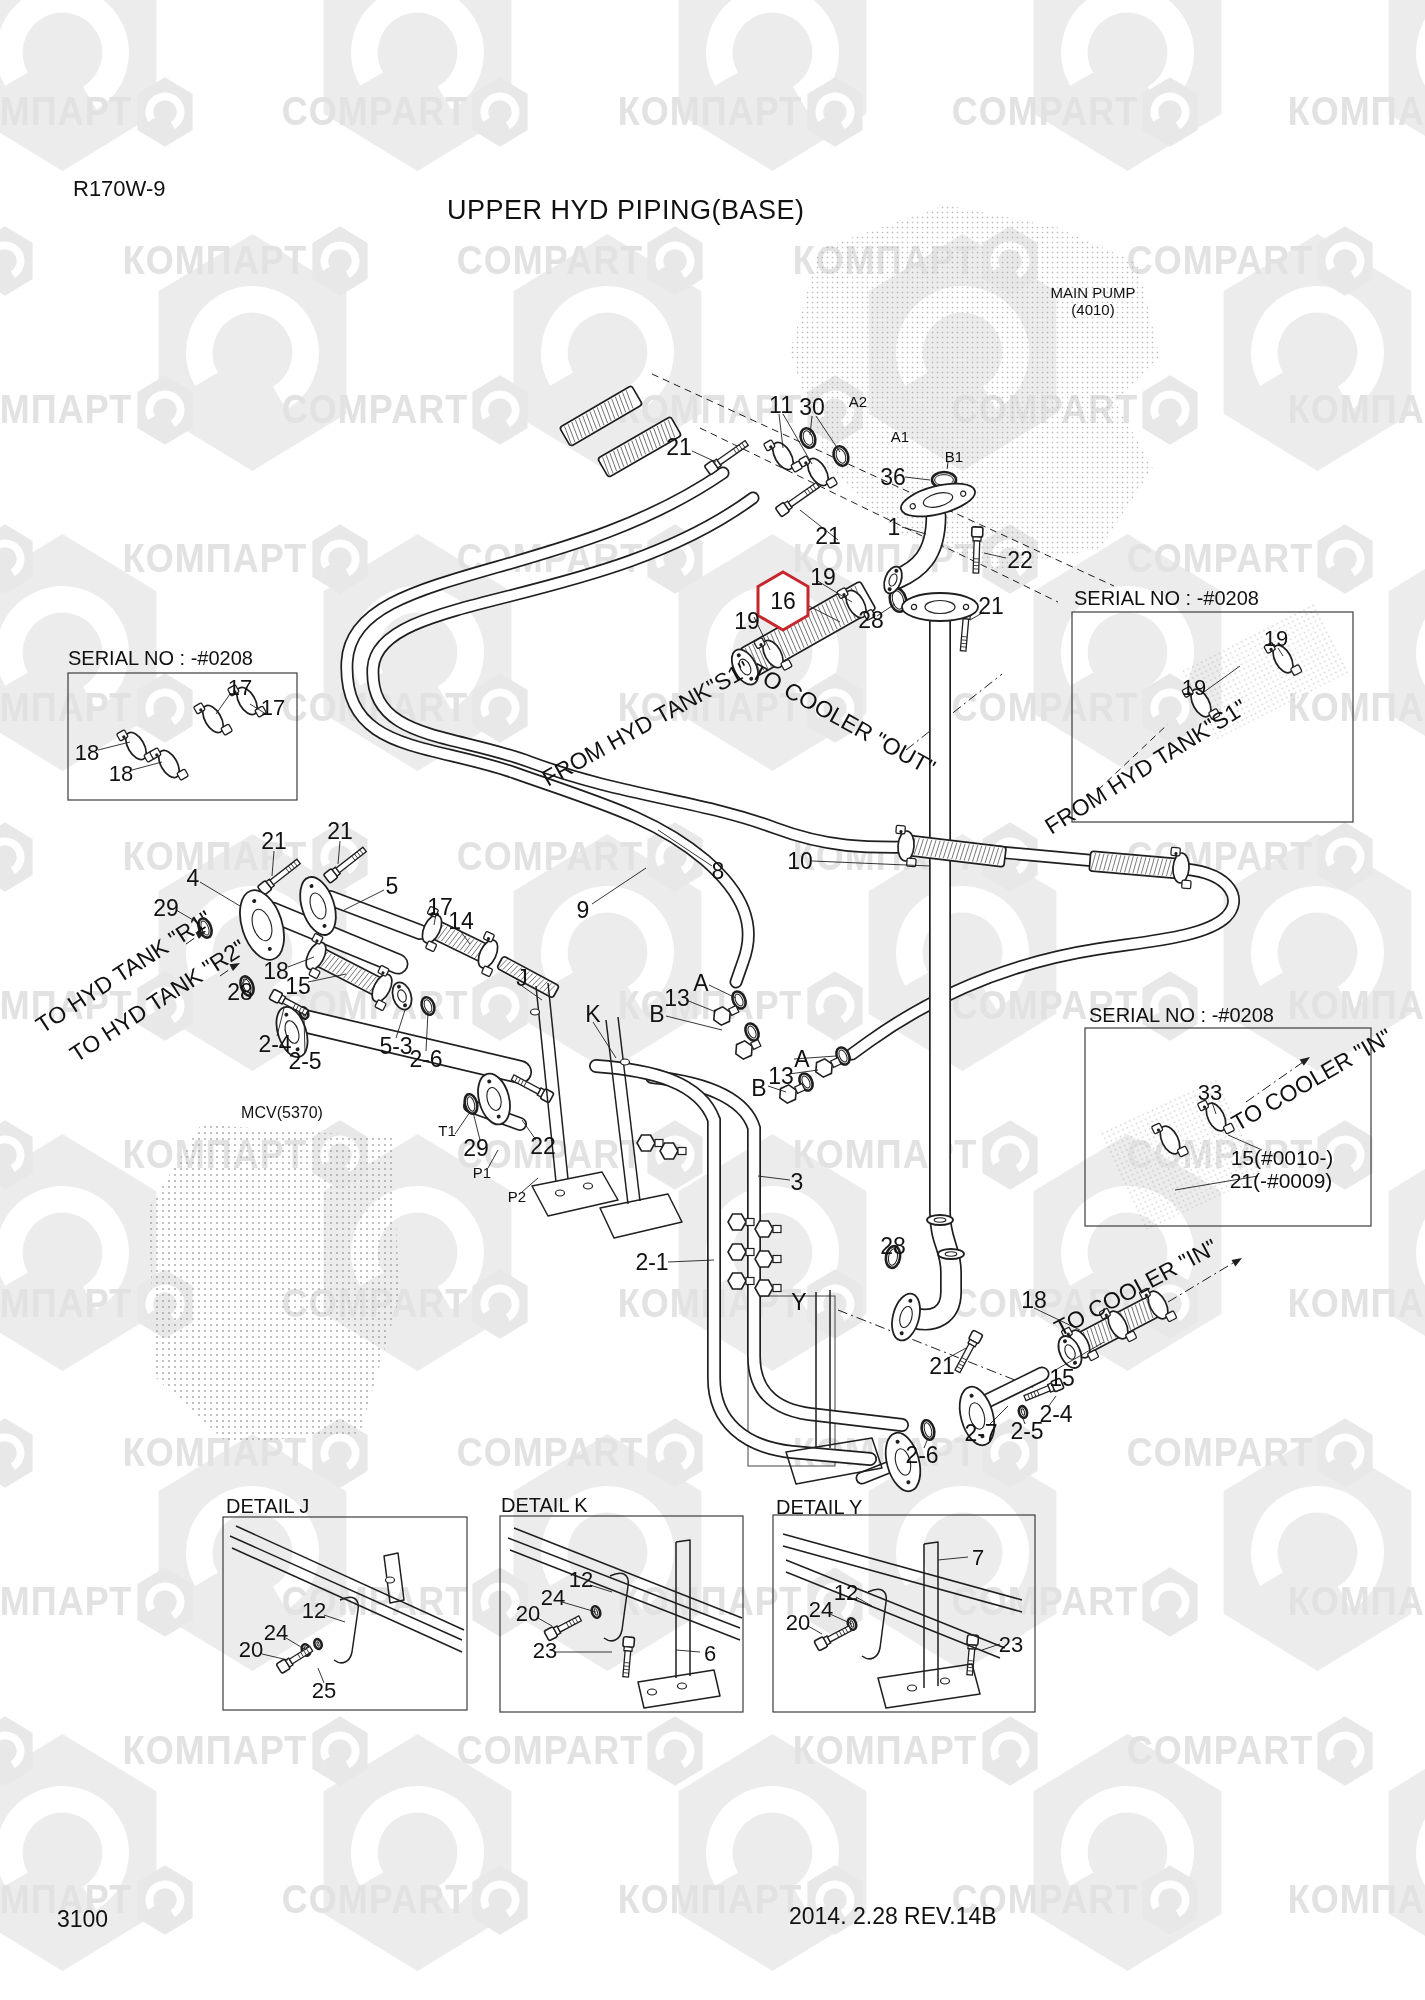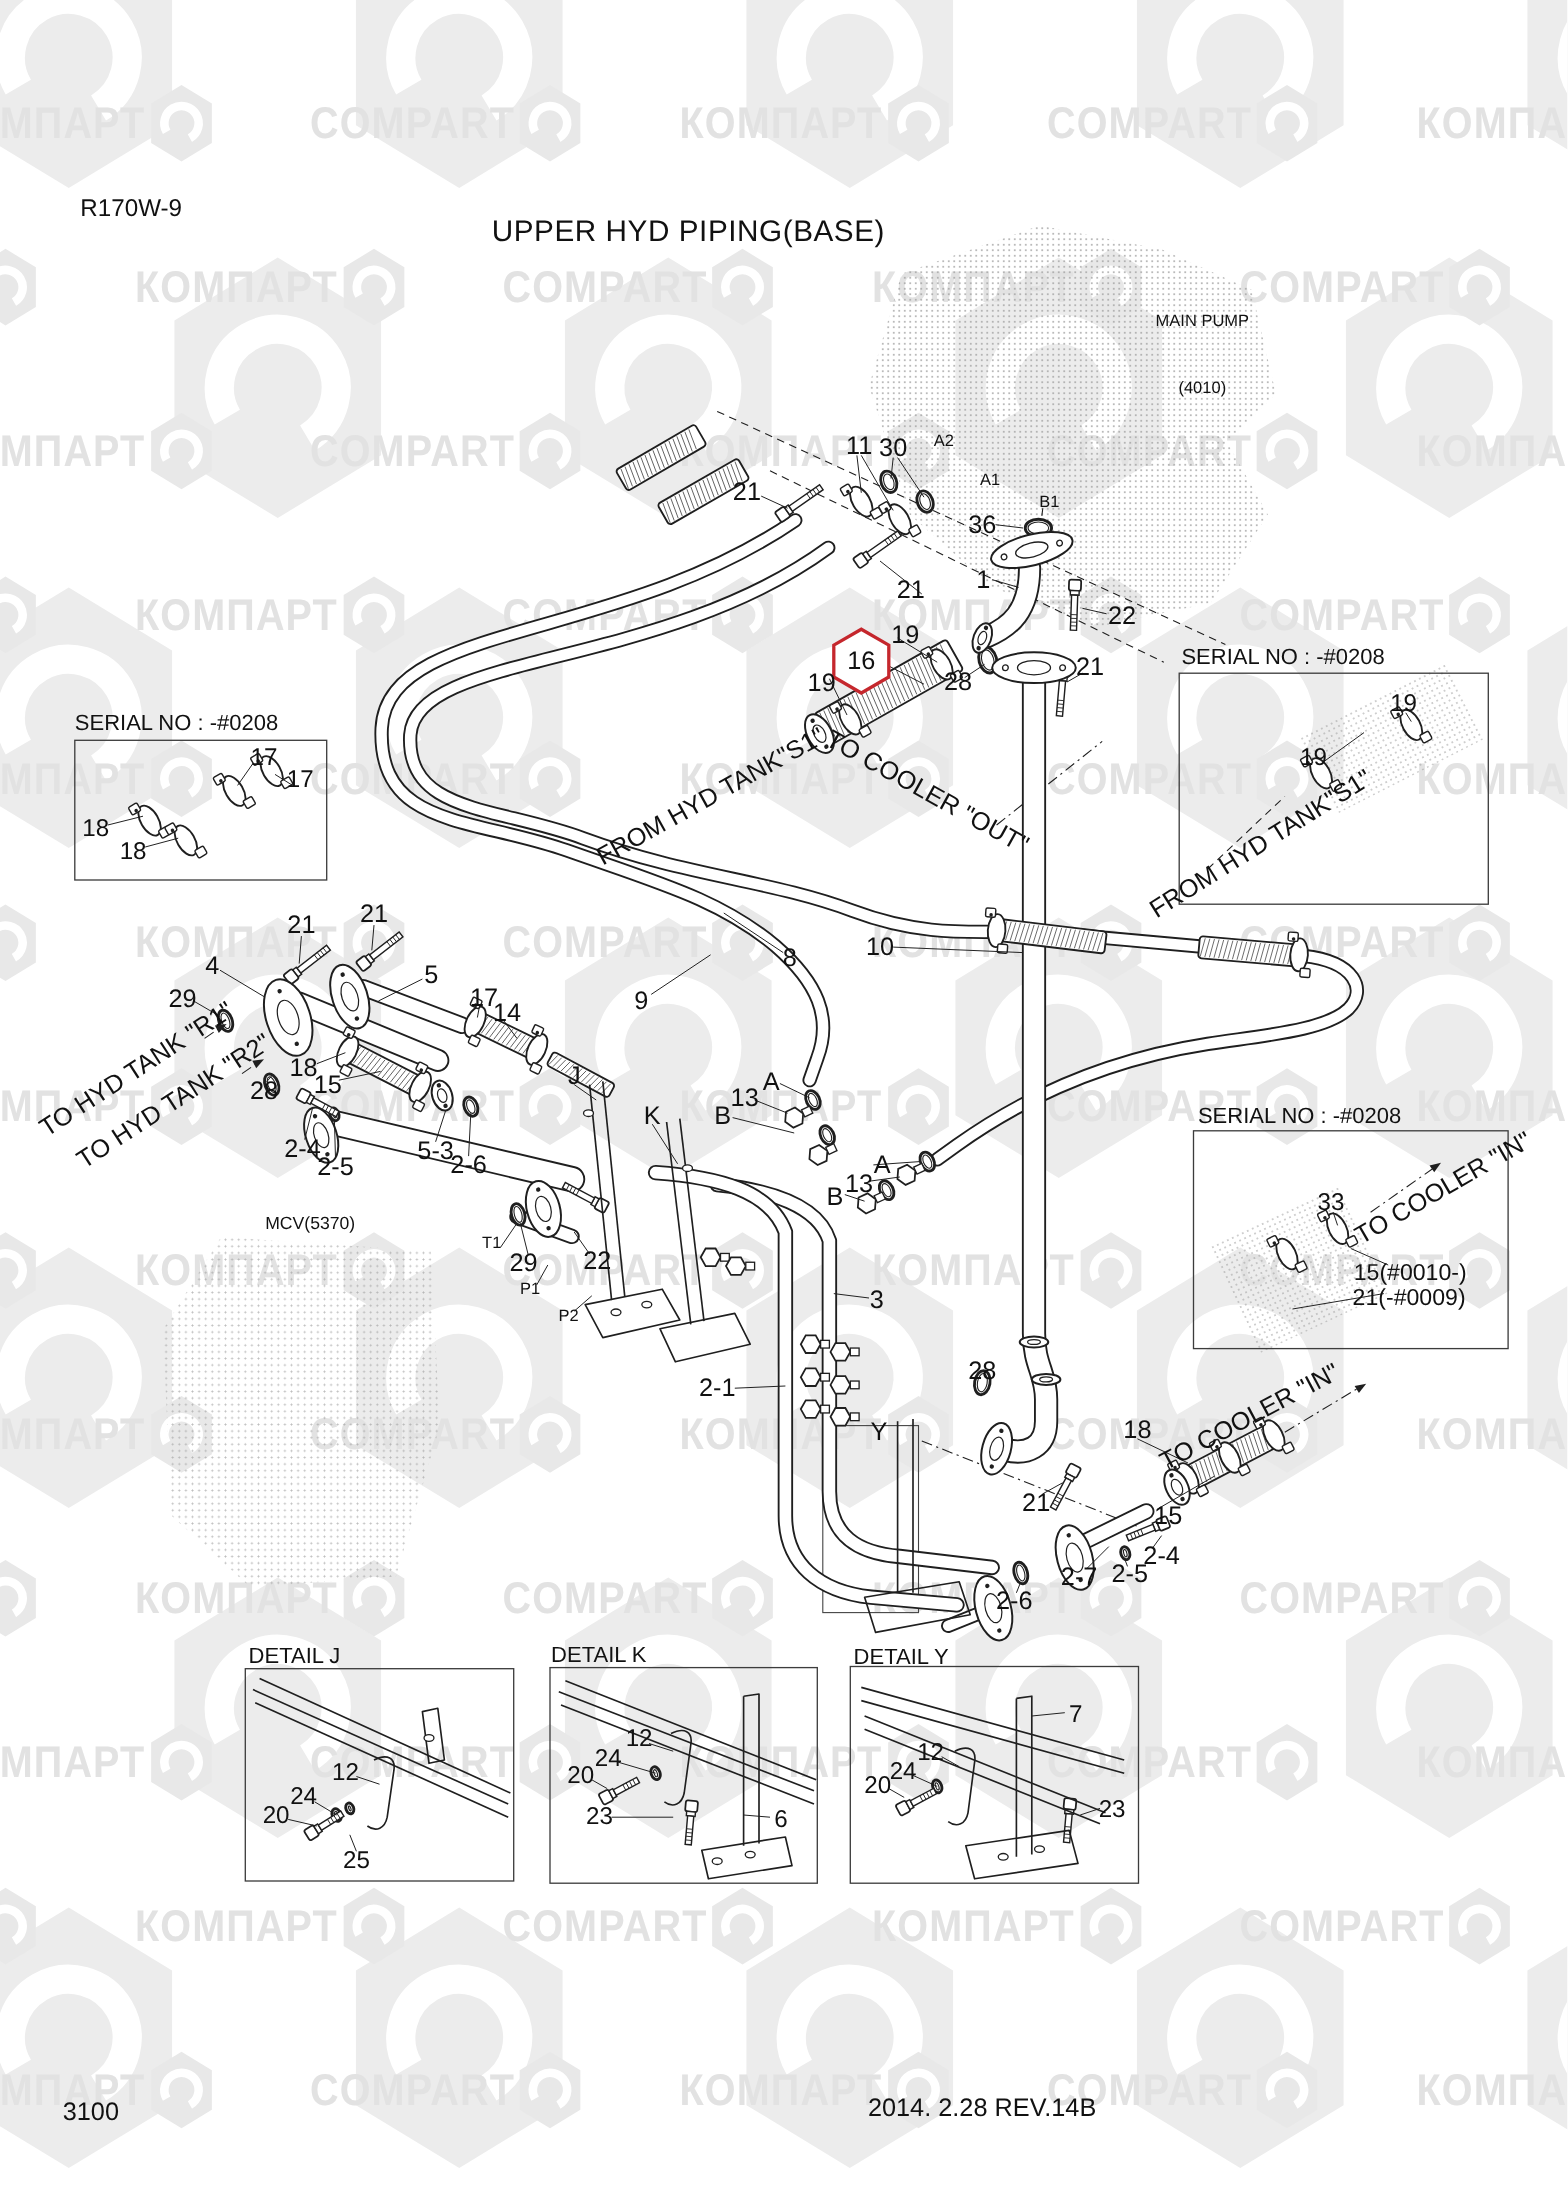--- a/index.html
+++ b/index.html
@@ -1300,21 +1300,21 @@
       <polygon points="0,0 -10,3.8 -10,-3.8" fill="#1f1f1f" transform="translate(1242,1258) rotate(-31)"></polygon>
       <polygon points="0,0 -10,3.8 -10,-3.8" fill="#1f1f1f" transform="translate(1310,1057) rotate(-34)"></polygon>
       <polygon points="783,572 808,586.5 808,615.5 783,630 758,615.5 758,586.5" fill="#fff" stroke="#c5272d" stroke-width="3"></polygon>
     </svg>
   <div id="labels">
     <div class="hdr-model">R170W-9</div>
     <div class="hdr-title">UPPER HYD PIPING(BASE)</div>
     <div class="ft-page">3100</div>
     <div class="ft-rev">2014. 2.28  REV.14B</div>
   <div class="lb" style="left: 1093px; top: 292px; font-size: 15px;">MAIN PUMP</div>
-      <div class="lb" style="left: 1093px; top: 309px; font-size: 15px; margin-top: 44px;">(4010)</div>
+      <div class="lb" style="left: 1093px; top: 309px; font-size: 15px;">(4010)</div>
       <div class="lb" style="left: 282px; top: 1113px; font-size: 16px;">MCV(5370)</div>
       <div class="lb" style="left: 679px; top: 447px; font-size: 23px;">21</div>
       <div class="lb" style="left: 781px; top: 405px; font-size: 23px;">11</div>
       <div class="lb" style="left: 812px; top: 407px; font-size: 23px;">30</div>
       <div class="lb" style="left: 858px; top: 401px; font-size: 15px;">A2</div>
       <div class="lb" style="left: 900px; top: 436px; font-size: 15px;">A1</div>
       <div class="lb" style="left: 954px; top: 456px; font-size: 15px; text-align: center;">B1</div>
       <div class="lb" style="left: 893px; top: 477px; font-size: 23px;">36</div>
       <div class="lb" style="left: 894px; top: 527px; font-size: 23px;">1</div>
       <div class="lb" style="left: 1020px; top: 560px; font-size: 23px;">22</div>

